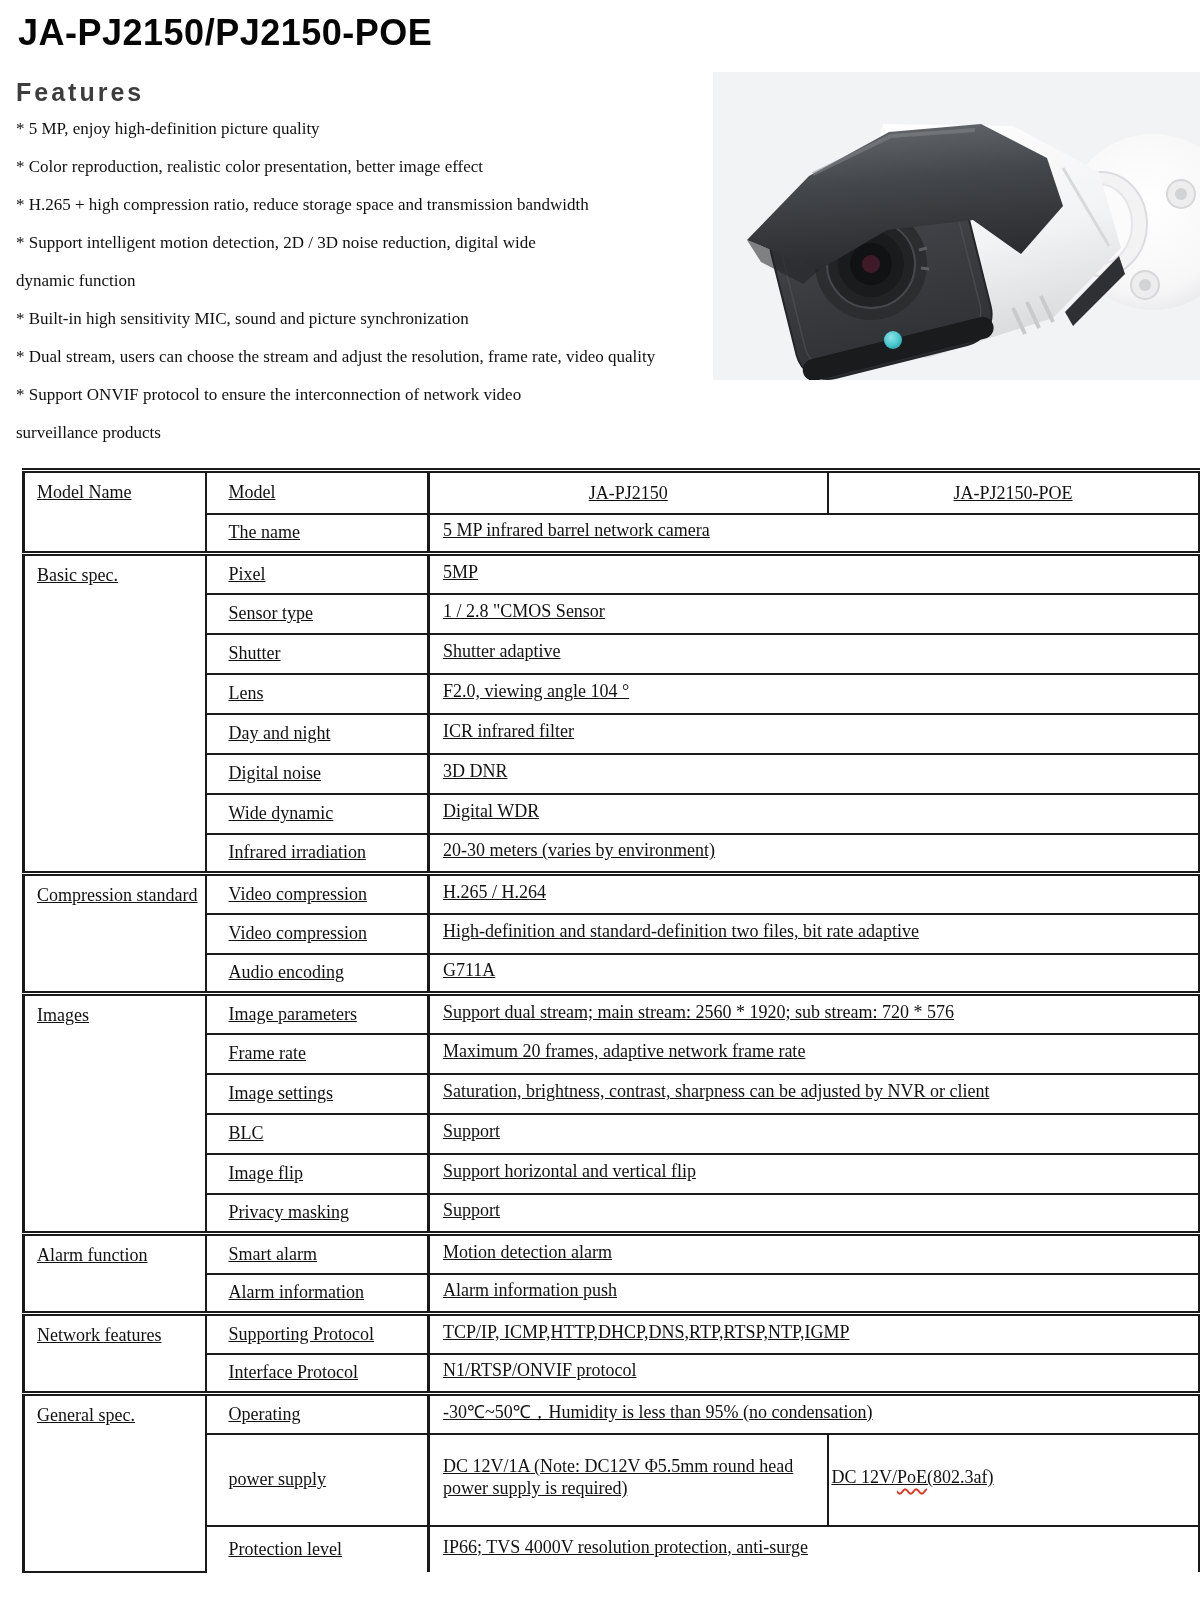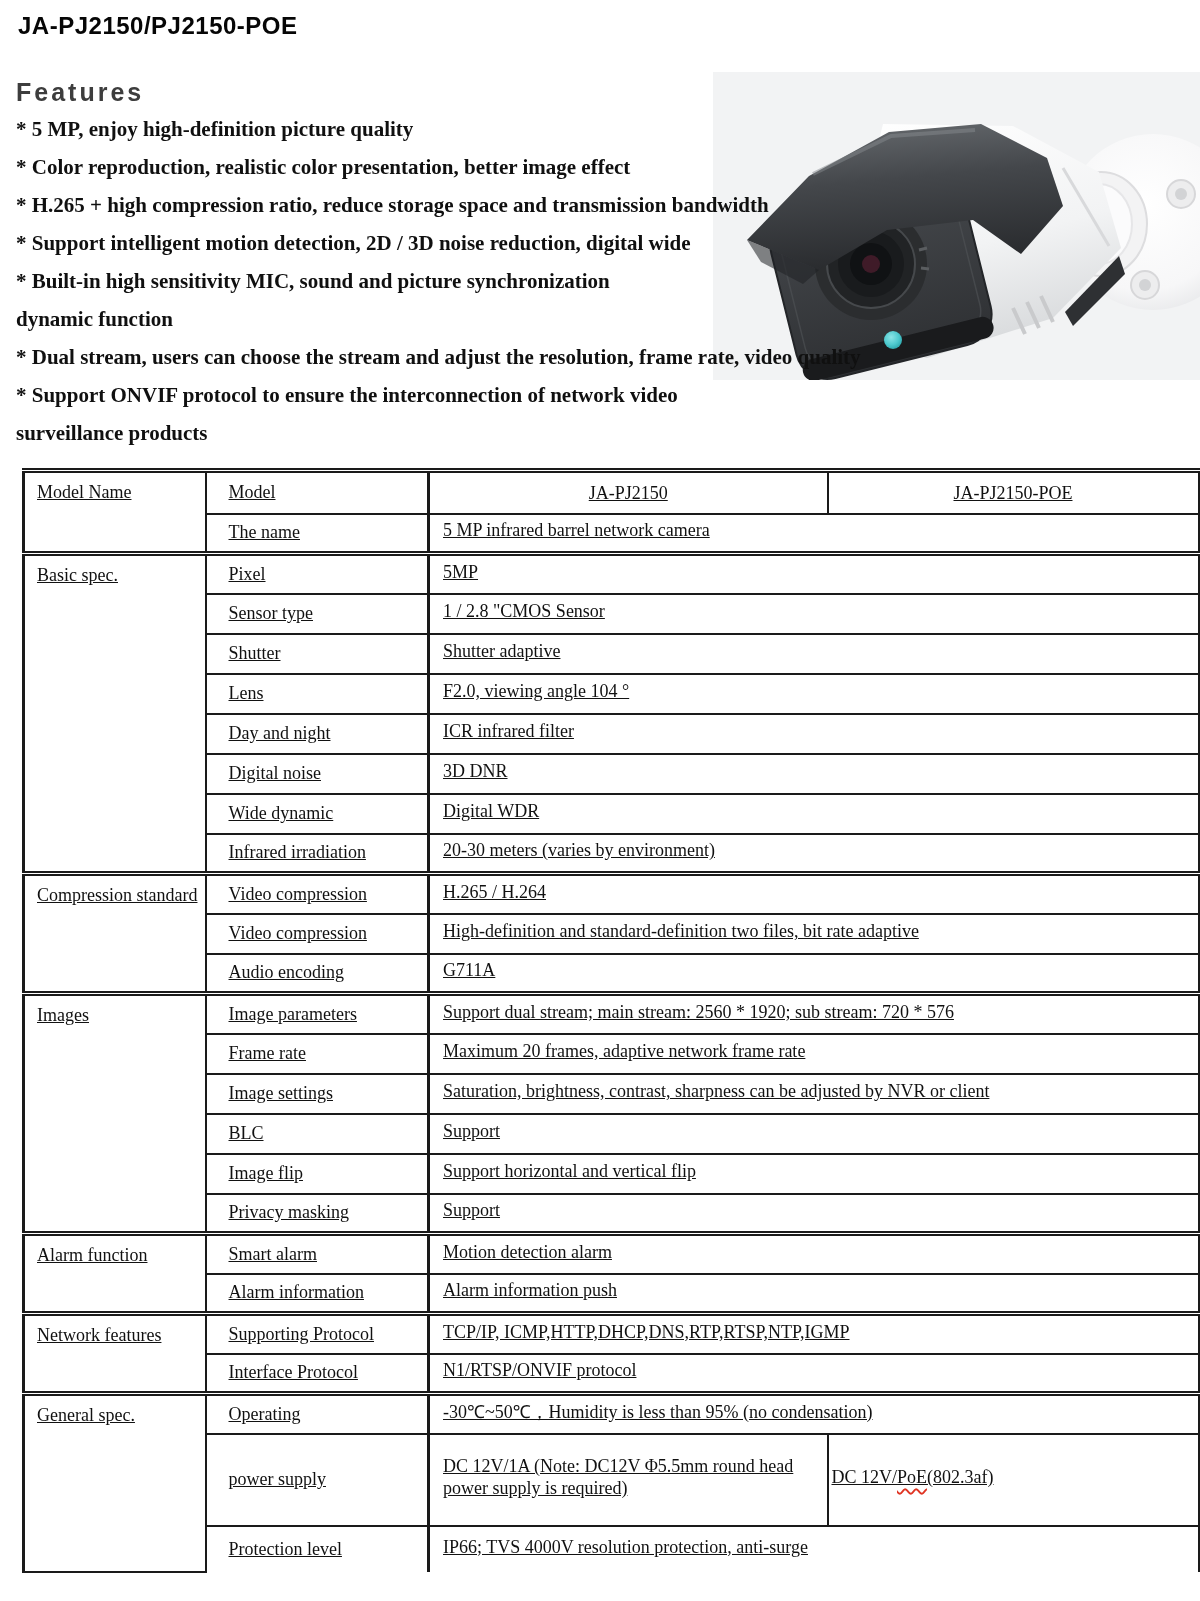--- a/index.html
+++ b/index.html
@@ -8,32 +8,31 @@
     background:#ffffff;
     font-family:"Liberation Serif", serif;
     color:#121212;
     position:relative;
     overflow:hidden;
   }
   
   #page-title{
     position:absolute;left:18px;top:12px;
     font-family:"Liberation Sans", sans-serif;
-    font-weight:700;font-size:24px;letter-spacing:0.5px;color:#060606;text-align:center;
+    font-weight:700;font-size:36px;letter-spacing:0.5px;color:#060606;text-align:center;
   }
   #features-heading{
     position:absolute;left:16px;top:78px;
     font-family:"Liberation Sans", sans-serif;
     font-weight:700;font-size:25px;letter-spacing:3px;color:#3d3d3d;
   }
   #features-list{
     position:absolute;left:16px;top:110px;width:790px;
-    font-size:21px;line-height:38px;color:#101010;
+    font-size:17px;line-height:38px;color:#101010;
     z-index:2;
-    font-weight:bold;
   }
   .feature-line{white-space:nowrap;height:38px;}
   
   #product-photo{
     position:absolute;left:713px;top:72px;width:487px;height:308px;
     z-index:1;
   }
   
   #spec-table-wrap{
     position:absolute;left:22px;top:468px;width:1180px;text-decoration:underline;
@@ -78,22 +77,22 @@
 
 <div id="page-title">JA-PJ2150/PJ2150-POE</div>
 
 <div id="features-heading">Features</div>
 
 <div id="features-list">
     <div class="feature-line">* 5 MP, enjoy high-definition picture quality</div>
     <div class="feature-line">* Color reproduction, realistic color presentation, better image effect</div>
     <div class="feature-line">* H.265 + high compression ratio, reduce storage space and transmission bandwidth</div>
     <div class="feature-line">* Support intelligent motion detection, 2D / 3D noise reduction, digital wide</div>
+    <div class="feature-line">dynamic function</div>
     <div class="feature-line">* Built-in high sensitivity MIC, sound and picture synchronization</div>
-    <div class="feature-line">dynamic function</div>
     <div class="feature-line">* Dual stream, users can choose the stream and adjust the resolution, frame rate, video quality</div>
     <div class="feature-line">* Support ONVIF protocol to ensure the interconnection of network video</div>
     <div class="feature-line">surveillance products</div>
   </div>
 
 <div id="product-photo">
   <svg width="487" height="308" viewBox="0 0 487 308" xmlns="http://www.w3.org/2000/svg">
     <defs>
       <radialGradient id="baseGrad" cx="45%" cy="40%" r="65%">
         <stop offset="0%" stop-color="#ffffff"></stop>

